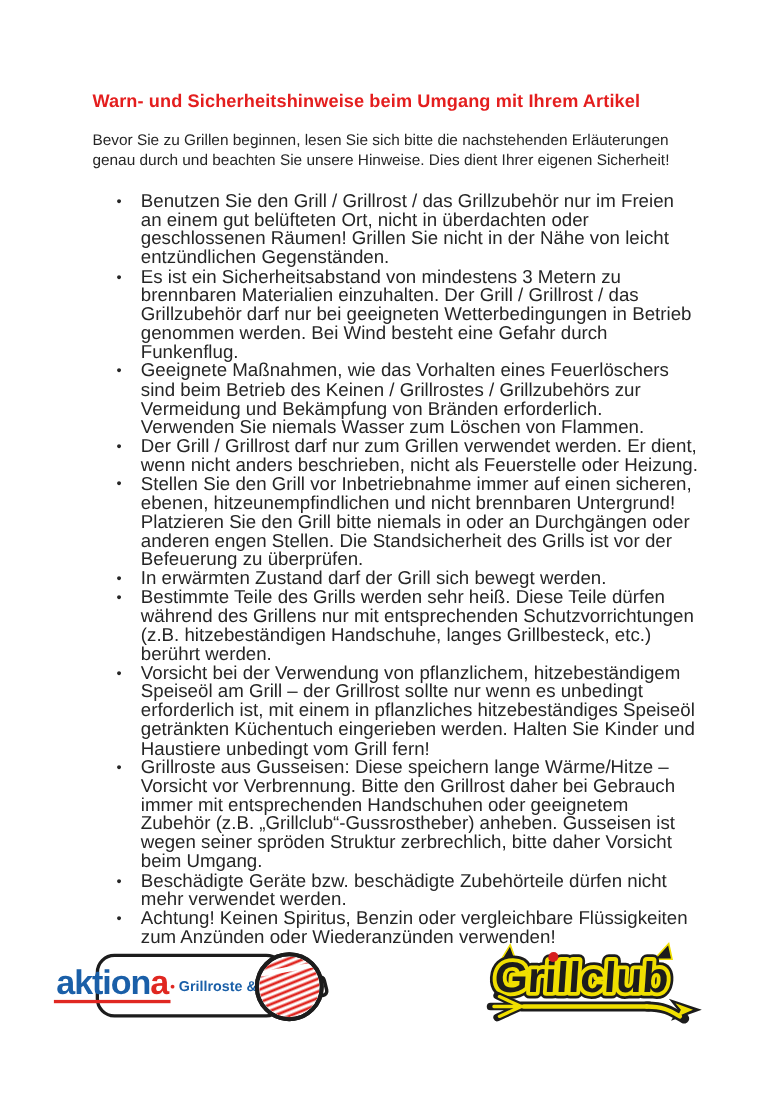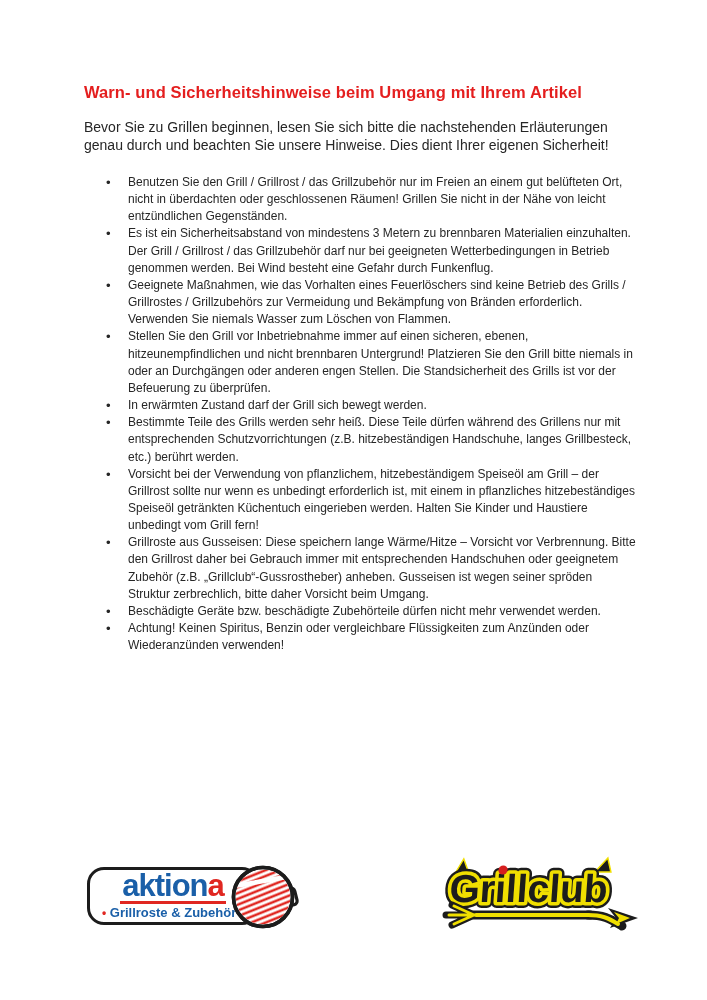--- a/index.html
+++ b/index.html
@@ -26,37 +26,37 @@
     font-size:16.5px;font-weight:bold;color:var(--heading-red);
     letter-spacing:0.1px;
   }
   .doc-intro{
     position:absolute;left:84px;top:119px;width:552px;
     font-size:14px;line-height:17.5px;color:var(--body-text);
   }
   .doc-bullets{
     position:absolute;left:84px;top:174px;width:552px;
     list-style:none;
-    font-size:12px;line-height:17.15px;color:var(--body-text);
+    font-size:17px;line-height:17.15px;color:var(--body-text);
   }
   .doc-bullets li{
     position:relative;
     padding-left:44px;
   }
   .doc-bullets li::before{
     content:"\2022";
     position:absolute;left:22px;top:0;
     font-size:13.2px;
   }
   
   .aktiona-logo{position:absolute;left:85px;top:858px;width:212px;height:78px;}
   .aktiona-box{
     position:absolute;left:2px;top:9px;width:172px;height:58px;
     background:#fff;border:3.5px solid var(--logo-black);border-radius:17px;
-    display:flex;flex-direction:column;align-items:center;justify-content:center;
+    display:flex;flex-direction:row;align-items:center;justify-content:center;
     z-index:1;
   }
   .aktiona-word{
     font-size:31px;font-weight:bold;line-height:28px;letter-spacing:-1px;
     color:var(--aktiona-blue);
     border-bottom:3px solid var(--aktiona-red);
     padding:0 2px 1px 2px;
   }
   .aktiona-word .brand-accent{color:var(--aktiona-red);}
   .aktiona-tagline{
@@ -81,21 +81,22 @@
 
 <div class="page">
 
   <h1 class="doc-heading">Warn- und Sicherheitshinweise beim Umgang mit Ihrem Artikel</h1>
 
   <p class="doc-intro">Bevor Sie zu Grillen beginnen, lesen Sie sich bitte die nachstehenden Erläuterungen genau durch und beachten Sie unsere Hinweise. Dies dient Ihrer eigenen Sicherheit!</p>
 
   <ul class="doc-bullets">
     <li>Benutzen Sie den Grill / Grillrost / das Grillzubehör nur im Freien an einem gut belüfteten Ort, nicht in überdachten oder geschlossenen Räumen! Grillen Sie nicht in der Nähe von leicht entzündlichen Gegenständen.</li>
     <li>Es ist ein Sicherheitsabstand von mindestens 3 Metern zu brennbaren Materialien einzuhalten. Der Grill / Grillrost / das Grillzubehör darf nur bei geeigneten Wetterbedingungen in Betrieb genommen werden. Bei Wind besteht eine Gefahr durch Funkenflug.</li>
-    <li>Geeignete Maßnahmen, wie das Vorhalten eines Feuerlöschers sind keine Betrieb des Grills / Grillrostes / Grillzubehörs zur Vermeidung und Bekämpfung von Bränden erforderlich. Verwenden Sie niemals Wasser zum Löschen von Flammen.</li>
+    <li>Geeignete Maßnahmen, wie das Vorhalten eines Feuerlöschers sind beim Betrieb des Keinen / Grillrostes / Grillzubehörs zur Vermeidung und Bekämpfung von Bränden erforderlich. Verwenden Sie niemals Wasser zum Löschen von Flammen.</li>
+    <li>Der Grill / Grillrost darf nur zum Grillen verwendet werden. Er dient, wenn nicht anders beschrieben, nicht als Feuerstelle oder Heizung.</li>
     <li>Stellen Sie den Grill vor Inbetriebnahme immer auf einen sicheren, ebenen, hitzeunempfindlichen und nicht brennbaren Untergrund! Platzieren Sie den Grill bitte niemals in oder an Durchgängen oder anderen engen Stellen. Die Standsicherheit des Grills ist vor der Befeuerung zu überprüfen.</li>
     <li>In erwärmten Zustand darf der Grill sich bewegt werden.</li>
     <li>Bestimmte Teile des Grills werden sehr heiß. Diese Teile dürfen während des Grillens nur mit entsprechenden Schutzvorrichtungen (z.B. hitzebeständigen Handschuhe, langes Grillbesteck, etc.) berührt werden.</li>
     <li>Vorsicht bei der Verwendung von pflanzlichem, hitzebeständigem Speiseöl am Grill – der Grillrost sollte nur wenn es unbedingt erforderlich ist, mit einem in pflanzliches hitzebeständiges Speiseöl getränkten Küchentuch eingerieben werden. Halten Sie Kinder und Haustiere unbedingt vom Grill fern!</li>
     <li>Grillroste aus Gusseisen: Diese speichern lange Wärme/Hitze – Vorsicht vor Verbrennung. Bitte den Grillrost daher bei Gebrauch immer mit entsprechenden Handschuhen oder geeignetem Zubehör (z.B. „Grillclub“-Gussrostheber) anheben. Gusseisen ist wegen seiner spröden Struktur zerbrechlich, bitte daher Vorsicht beim Umgang.</li>
     <li>Beschädigte Geräte bzw. beschädigte Zubehörteile dürfen nicht mehr verwendet werden.</li>
     <li>Achtung! Keinen Spiritus, Benzin oder vergleichbare Flüssigkeiten zum Anzünden oder Wiederanzünden verwenden!</li>
   </ul>
 
   <div class="aktiona-logo">

